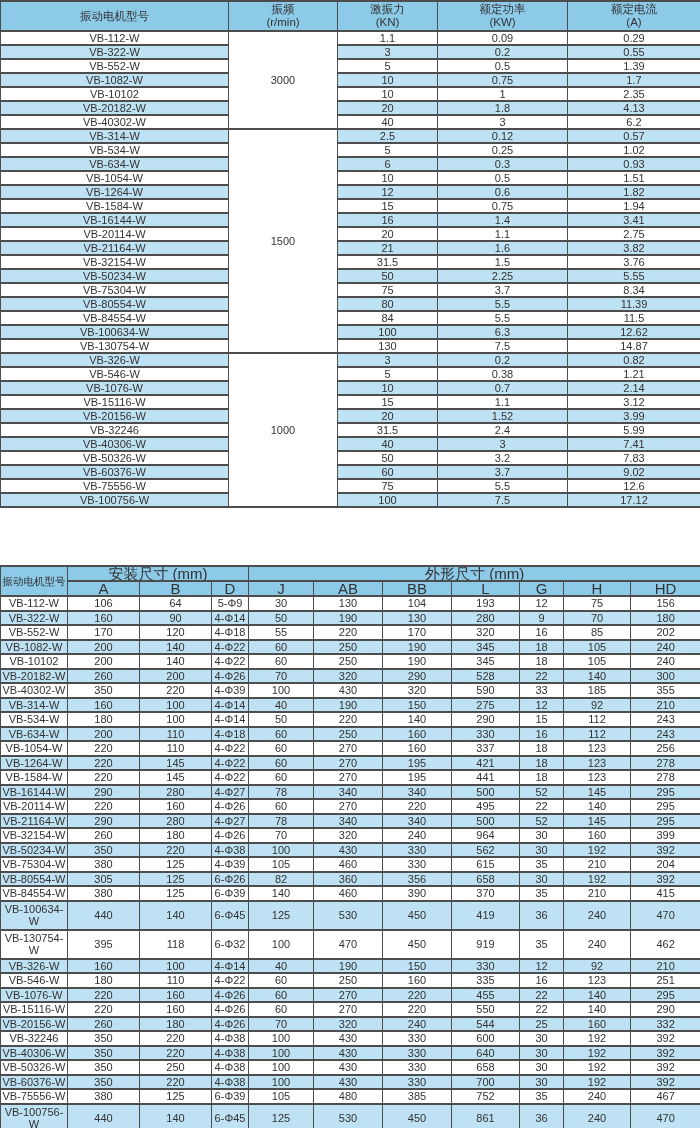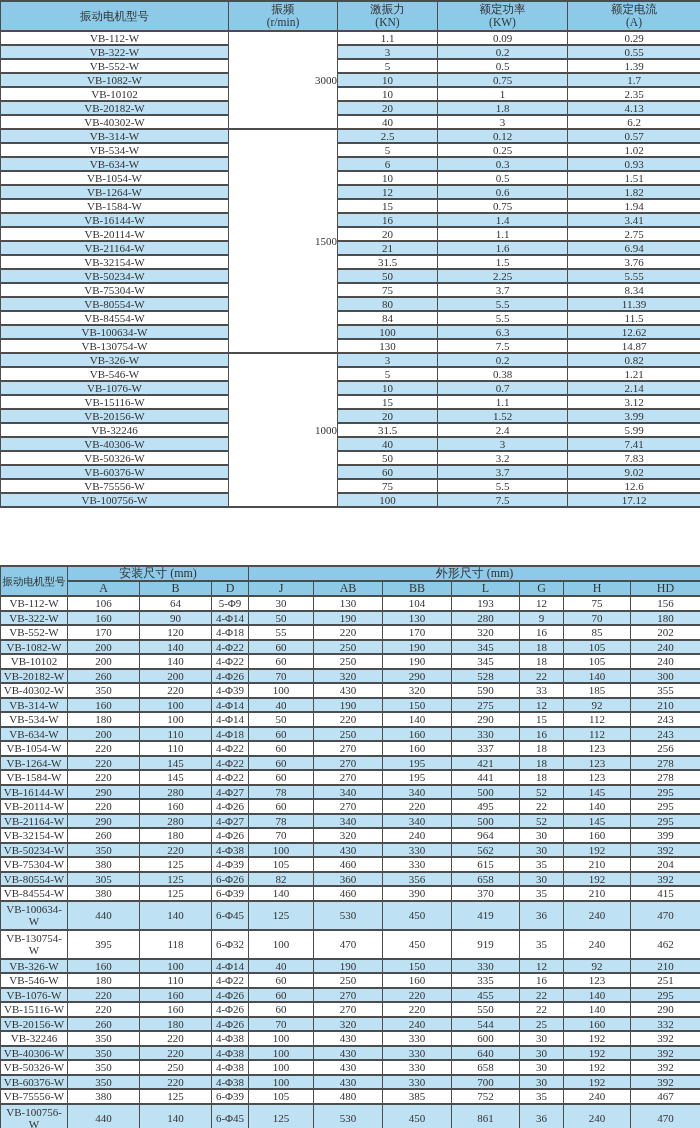--- a/index.html
+++ b/index.html
@@ -10,21 +10,20 @@
   body {
     width: 700px;
     font-family: "Liberation Sans", "DejaVu Sans", sans-serif;
     color: #333333;
   }
   table {
     border-collapse: collapse;
     table-layout: fixed;
     width: 700px;
     font-size: 11px;
-    font-family: Liberation Serif, serif;
   }
   td, th {
     border: 1px solid #4d4d4d;
     border-top: 2px solid #4d4d4d;
     border-bottom: 2px solid #4d4d4d;
     text-align: center;
     vertical-align: middle;
     padding: 0;
     overflow: hidden;
     font-weight: normal;
@@ -41,31 +40,30 @@
   #spec-table td {
     height: 12px;
     line-height: 12px;
     background: #ffffff;
   }
   #spec-table tr.stripe td {
     background: #bee1f3;
   }
   #spec-table td.freq {
     background: #ffffff !important;
-    text-align: right;
   }
   
   #dim-table {
     margin-top: 57px;
   }
   #dim-table th {
     background: #8ccae8;
     height: 13px;
     line-height: 13px;
-    font-size: 12px;
+    font-size: 15px;
   }
   #dim-table th.model-head {
     font-size: 10.5px;
     padding: 0;
   }
   #dim-table td {
     height: 12.5px;
     line-height: 12px;
     background: #ffffff;
   }
@@ -194,21 +192,21 @@
       <tr>
         <td>VB-20114-W</td>
         <td>20</td>
         <td>1.1</td>
         <td>2.75</td>
       </tr>
       <tr class="stripe">
         <td>VB-21164-W</td>
         <td>21</td>
         <td>1.6</td>
-        <td>6.94</td>
+        <td>3.82</td>
       </tr>
       <tr>
         <td>VB-32154-W</td>
         <td>31.5</td>
         <td>1.5</td>
         <td>3.76</td>
       </tr>
       <tr class="stripe">
         <td>VB-50234-W</td>
         <td>50</td>

